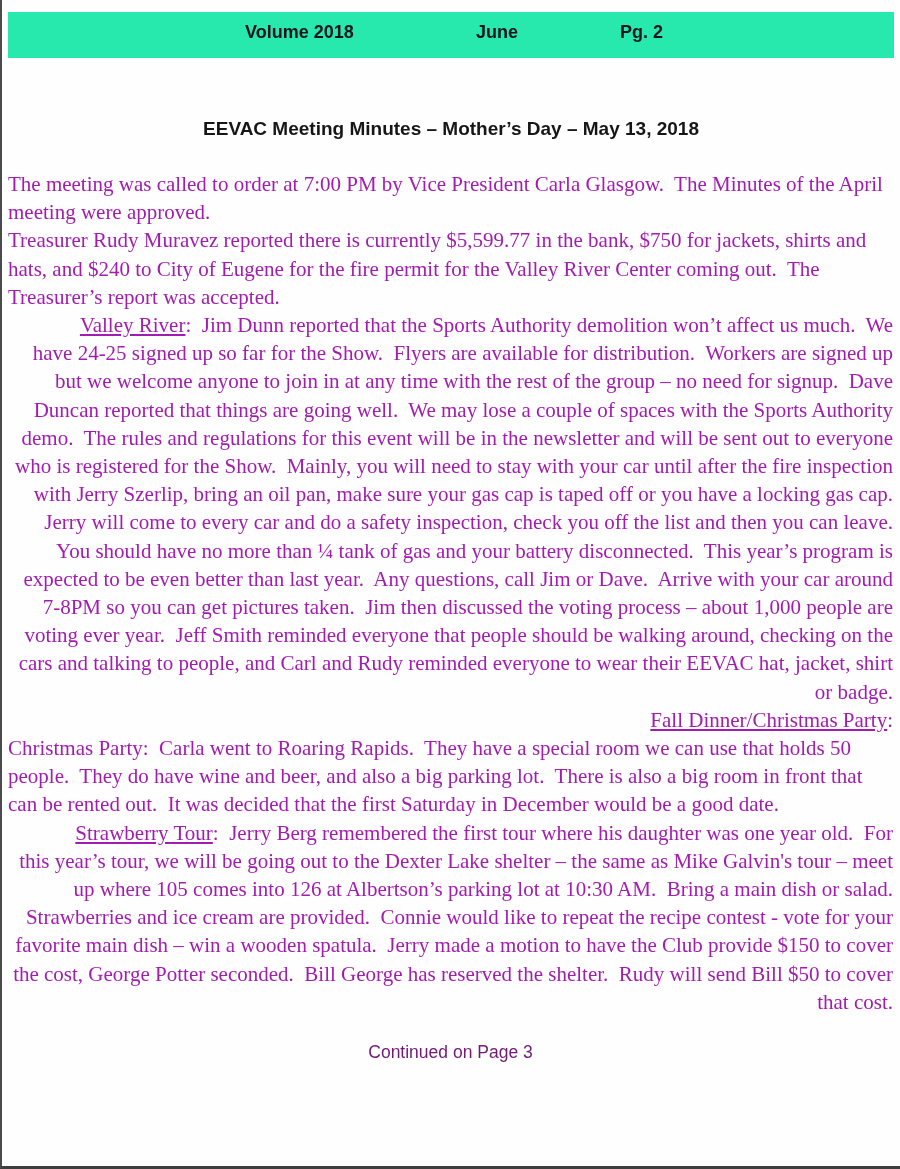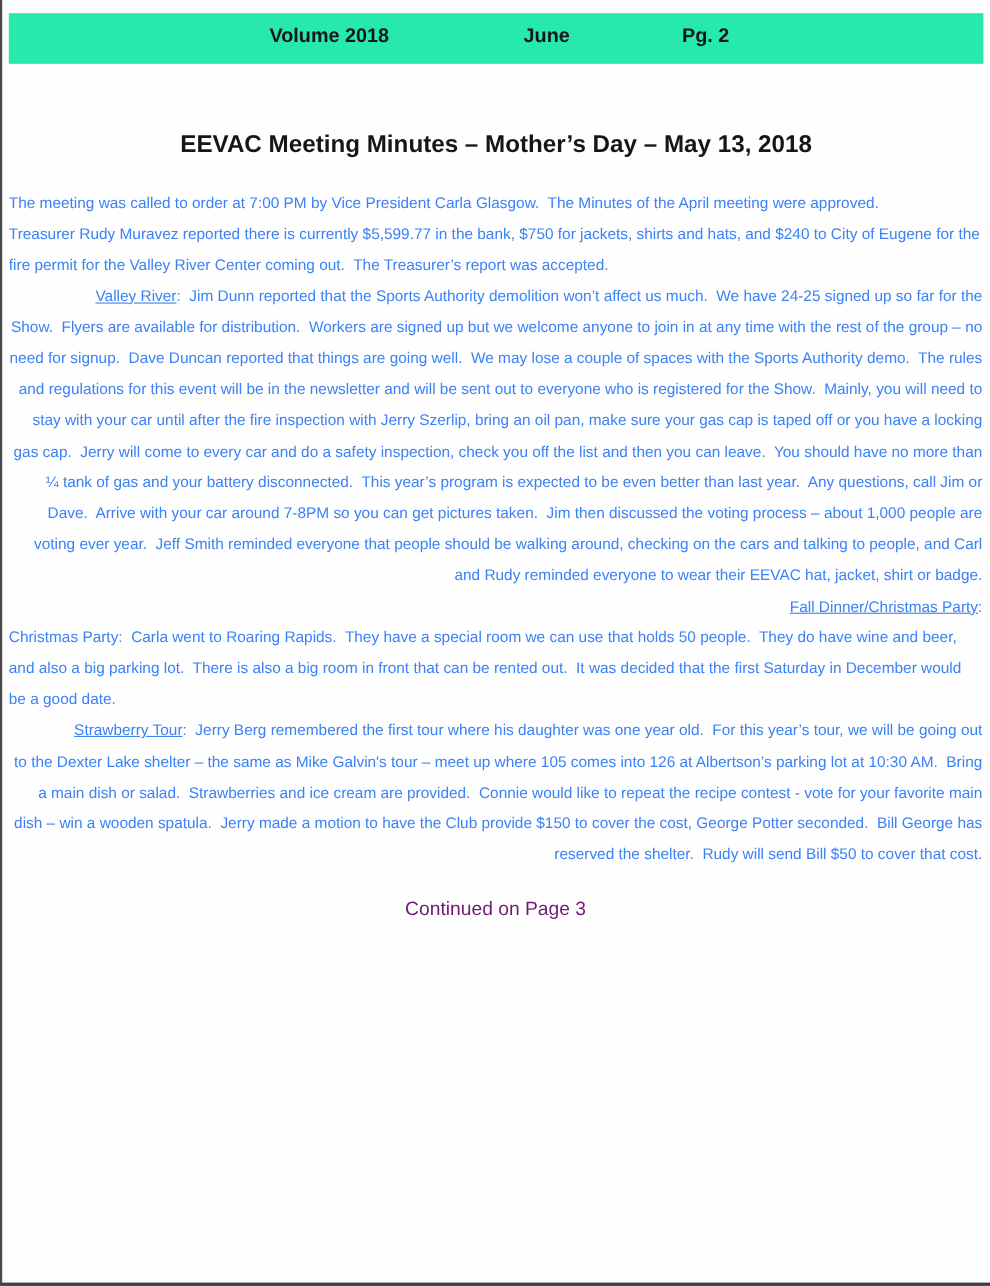--- a/index.html
+++ b/index.html
@@ -37,35 +37,36 @@
   }
   .hb-volume { left: 237px; }
   .hb-month  { left: 449px; margin-left: 19px; }
   .hb-page   { left: 612px; }
   .doc-title {
     position: absolute;
     top: 118px;
     left: 0;
     width: 100%;
     text-align: center;
-    font-size: 22px;
+    font-size: 19px;
     font-weight: bold;
     color: #161616;
   }
   .content {
     position: absolute;
     top: 170px;
     left: 6px;
     right: 7px;
   }
   .block {
-    font-size: 14px;
+    font-size: 21px;
     line-height: 28.2px;
     white-space: pre-wrap;
-    color: #3b82f6;
+    color: #a21caf;
+    font-family: Liberation Serif, serif;
   }
   .block.indent { text-indent: 55px; text-align: right; }
   .u { text-decoration: underline; }
   .footer-line {
     margin-top: 22px;
     text-align: center;
     font-size: 17.5px;
     line-height: 28px;
     color: #701a75;
   }

